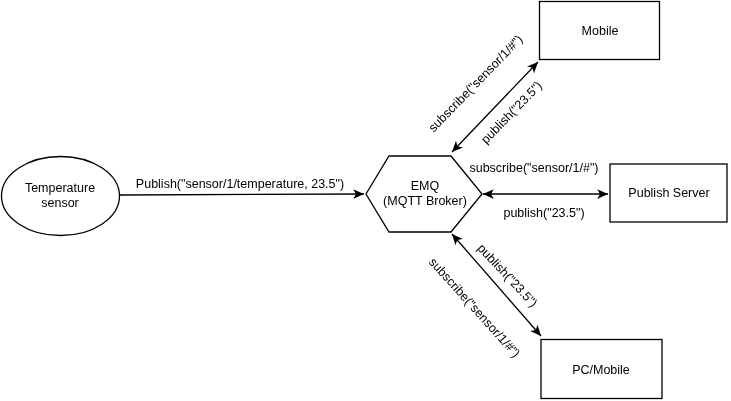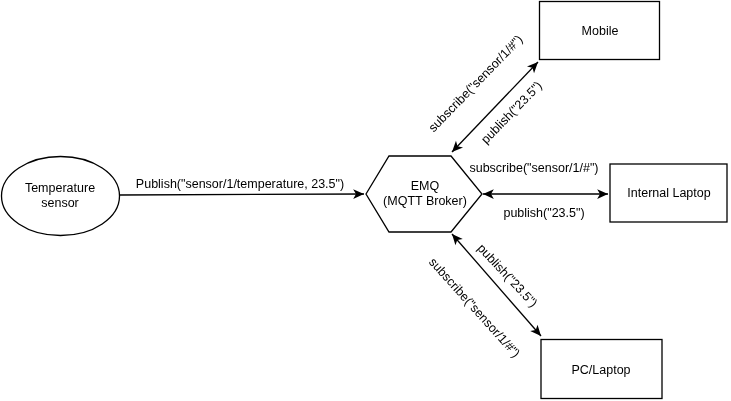--- a/index.html
+++ b/index.html
@@ -45,23 +45,23 @@
     <div>(MQTT Broker)</div>
   </div>
 
   <div class="label" style="left:60px;top:196px">
     <div>Temperature</div>
     <div>sensor</div>
   </div>
 
   <div class="label" style="left:600px;top:31px">Mobile</div>
 
-  <div class="label" style="left:669px;top:193px">Internal Laptop</div>
+  <div class="label" style="left:669px;top:193px">Publish Server</div>
 
-  <div class="label" style="left:601px;top:370px">PC/Laptop</div>
+  <div class="label" style="left:601px;top:370px">PC/Mobile</div>
 
   <div class="label" style="left:240px;top:184px">Publish("sensor/1/temperature, 23.5")</div>
 
   <div class="label" style="left:476px;top:84px;--rot:-46deg">subscribe("sensor/1/#")</div>
   <div class="label" style="left:512px;top:113px;--rot:-46deg">publish("23.5")</div>
 
   <div class="label" style="left:534px;top:168px">subscribe("sensor/1/#")</div>
   <div class="label" style="left:544px;top:213px">publish("23.5")</div>
 
   <div class="label" style="left:507px;top:276px;--rot:47deg">publish("23.5")</div>

